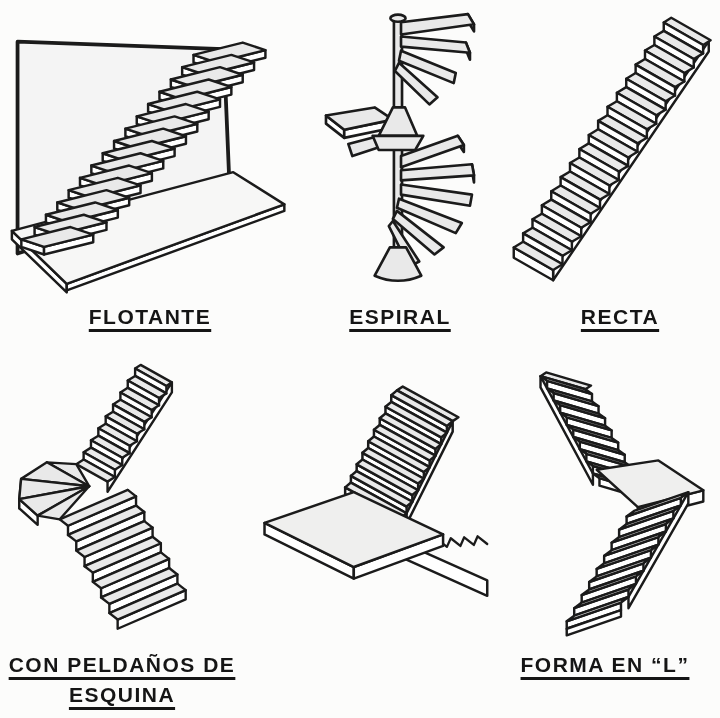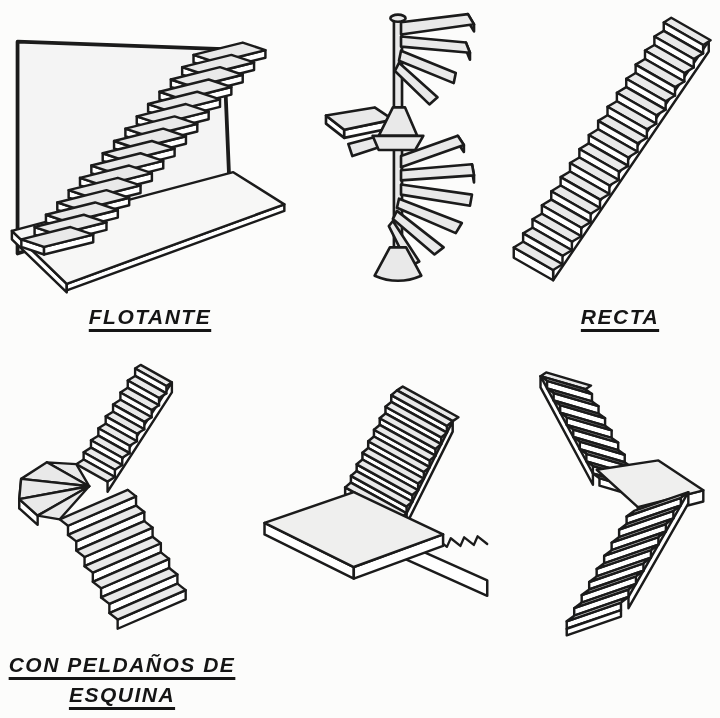--- a/index.html
+++ b/index.html
@@ -1,17 +1,17 @@
 <!DOCTYPE html>
 <html><head>
 <meta charset="utf-8">
 <style>
   html,body{margin:0;padding:0;}
   .canvas{position:relative;width:720px;height:718px;background:#fcfcfb;overflow:hidden;
-          font-family:"Liberation Sans",sans-serif;font-style:italic;}
+          font-family:"Liberation Sans",sans-serif;}
   .cell-svg{position:absolute;}
   .cap-label{position:absolute;font-weight:800;font-size:21px;letter-spacing:1.5px;
              color:#151515;text-align:center;line-height:1.45;
              text-decoration:underline;text-decoration-thickness:2.5px;text-underline-offset:5px;}
   
   .t{fill:#e9e9e9;stroke:#1b1b1b;stroke-width:2.6;stroke-linejoin:round;}
   .f{fill:#ffffff;stroke:#1b1b1b;stroke-width:2.6;stroke-linejoin:round;}
   .w{fill:#f4f4f4;stroke:#1b1b1b;stroke-width:4;stroke-linejoin:round;}
   .ln{fill:none;stroke:#1b1b1b;stroke-width:2.4;stroke-linecap:round;stroke-linejoin:round;}
 </style>
@@ -206,16 +206,18 @@
     <use href="#mstep" transform="translate(136,214)"></use>
     <use href="#mstep" transform="translate(128,228)"></use>
     <use href="#mstep" transform="translate(120,242)"></use>
     <use href="#mstep" transform="translate(112,256)"></use>
     <use href="#mstep" transform="translate(104,270)"></use>
     <use href="#mstep" transform="translate(96,284)"></use>
     <path class="f" d="M88,298 L146,278 L146,285 L88,305 Z"></path>
   </svg>
 
   <div class="cap-label" style="left:30px;top:302px;width:240px;">FLOTANTE</div>
+  <div class="cap-label" style="left:300px;top:302px;width:200px;">ESPIRAL</div>
   <div class="cap-label" style="left:520px;top:302px;width:200px;">RECTA</div>
   <div class="cap-label" style="left:2px;top:650px;width:240px;">CON PELDAÑOS DE ESQUINA</div>
+  <div class="cap-label" style="left:490px;top:650px;width:230px;">FORMA EN “L”</div>
 
 </div>
 
 </body></html>

